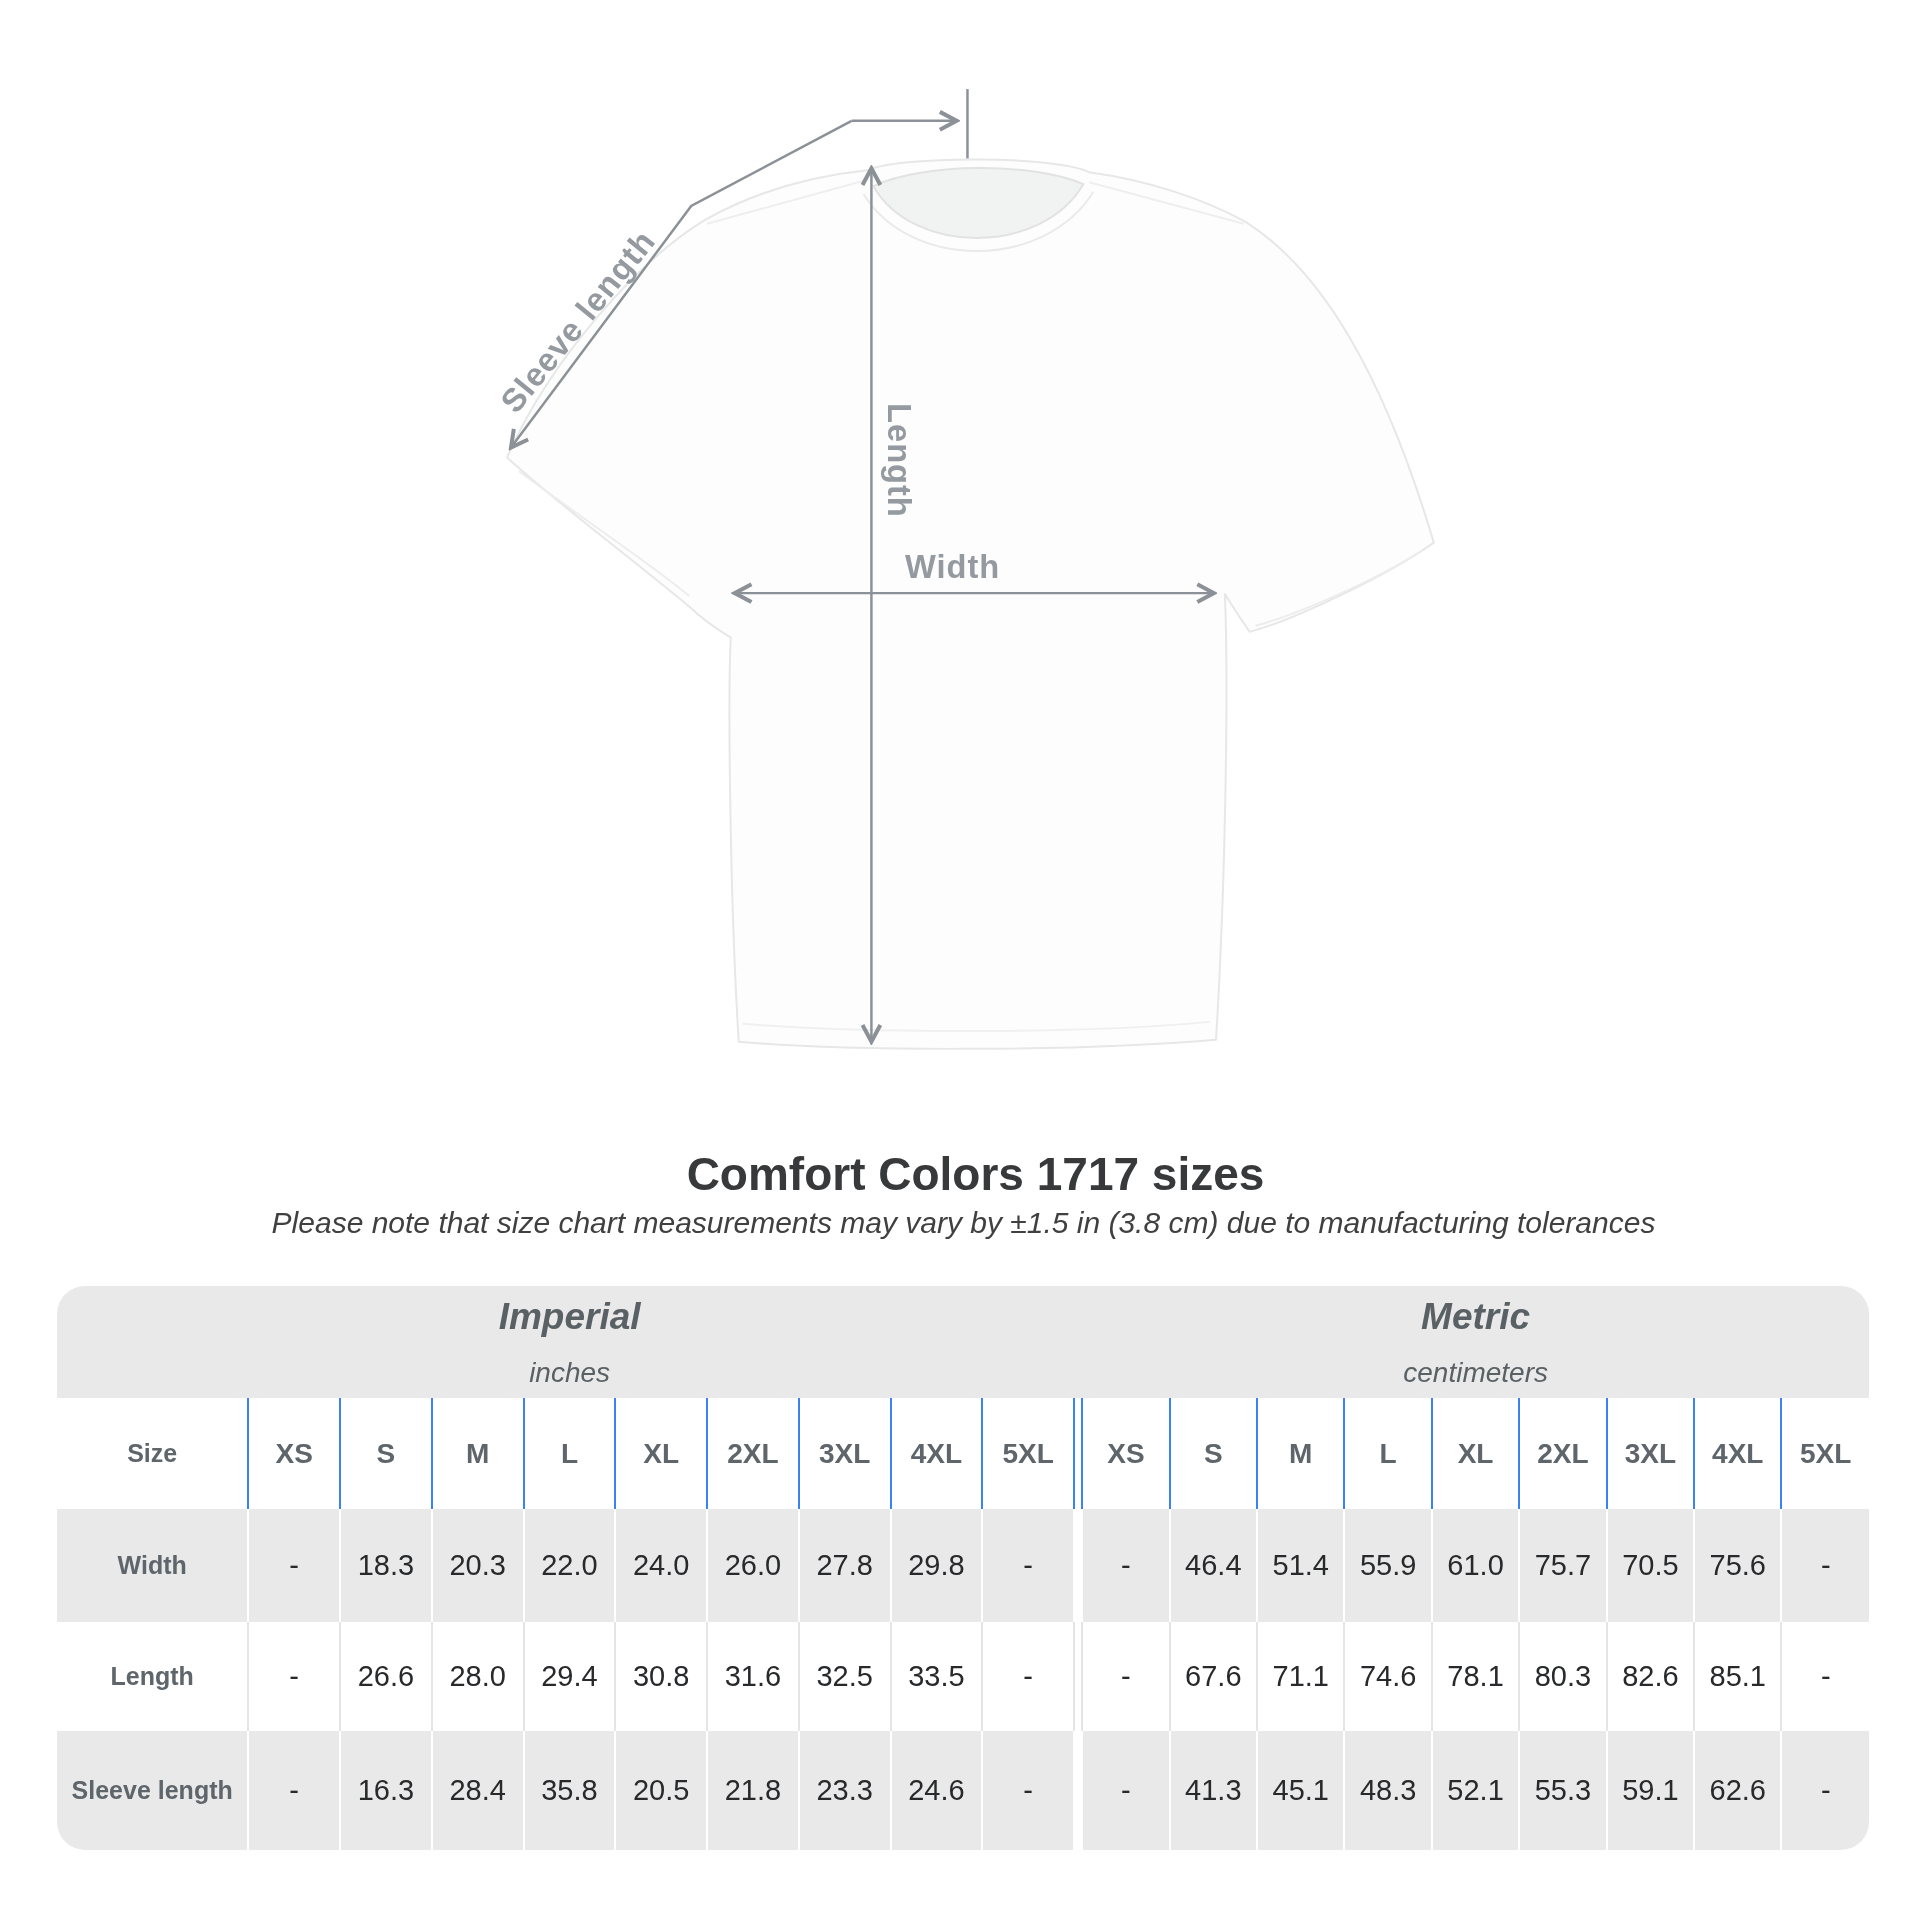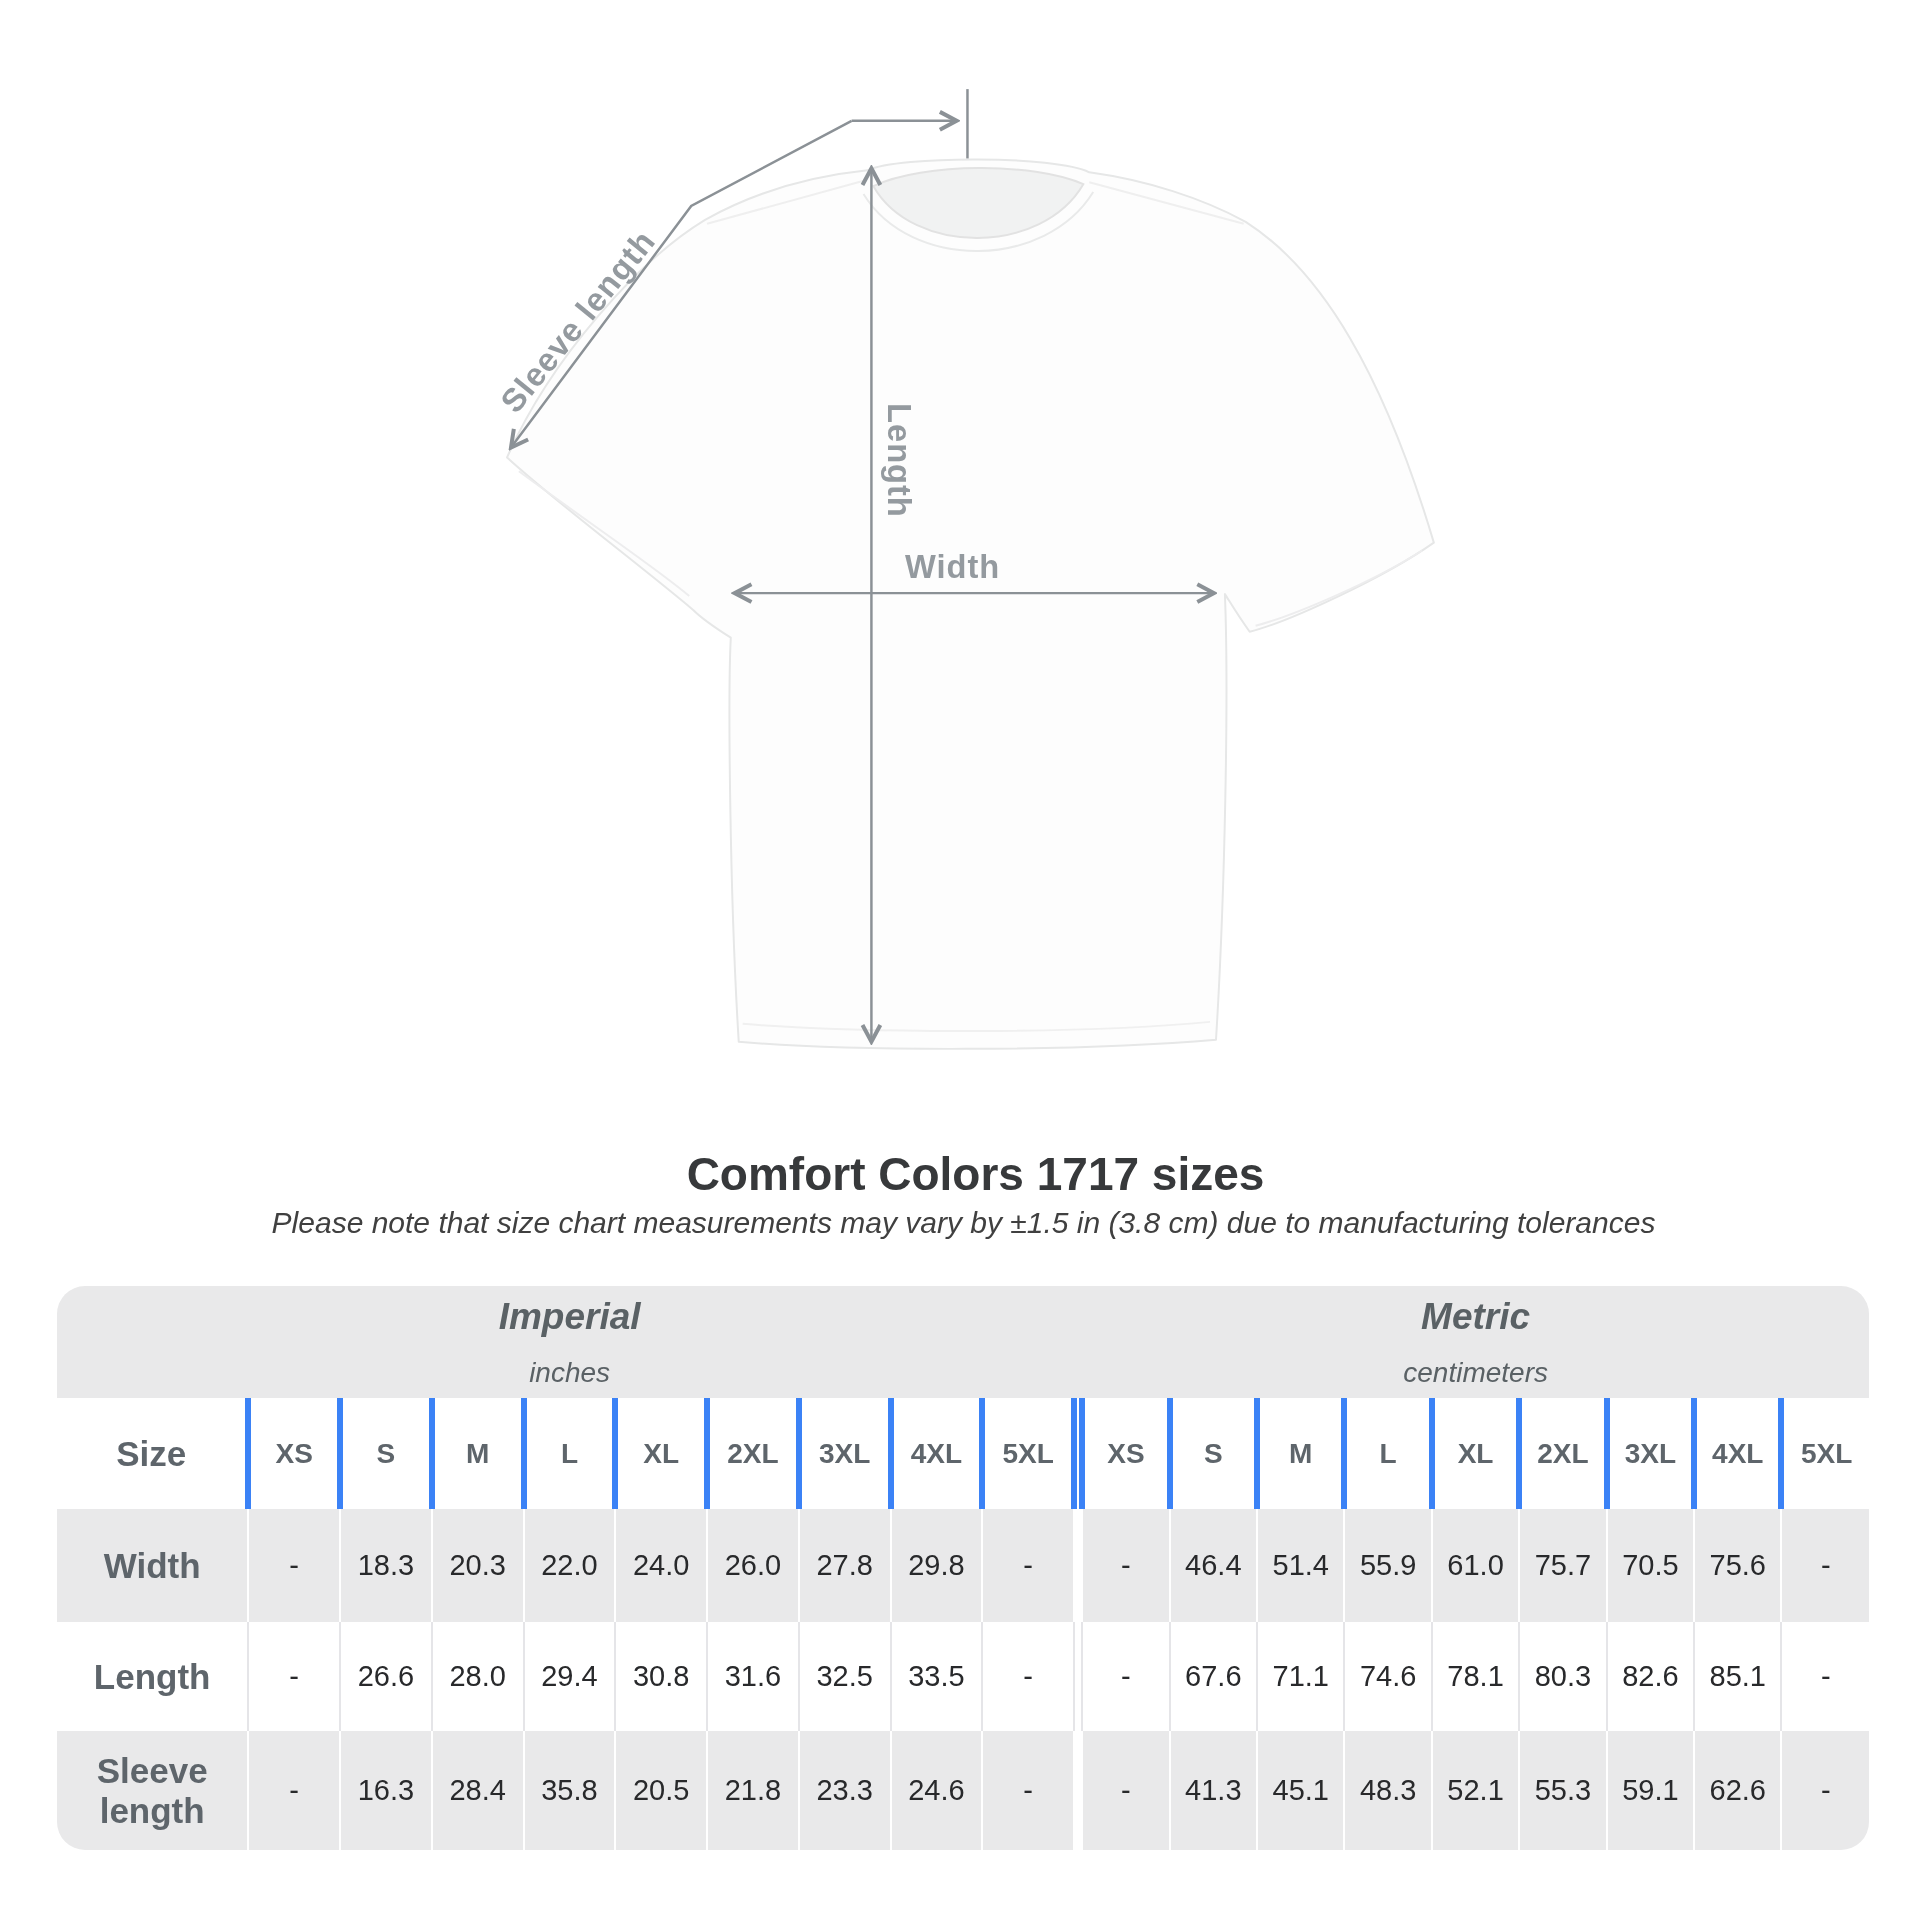--- a/index.html
+++ b/index.html
@@ -23,30 +23,30 @@
   }
   table.size-table{width:100%;border-collapse:collapse;table-layout:fixed;}
   .size-table td{
     text-align:center;vertical-align:middle;padding:0;
     font-size:29px;color:#28292b;border:none;
   }
   tr.band td{background:#e9e9ea;height:112px;}
   .g-name{font-size:37px;font-weight:bold;font-style:italic;color:#5a6165;}
   .g-unit{font-size:28px;font-style:italic;color:#5a6165;margin-top:19px;}
   tr.head td{height:111px;background:#ffffff;font-weight:bold;color:#5e656b;font-size:28px;}
-  tr.head td:not(:first-child){border-left:6px solid #3b82f6;margin-top:36px;}
+  tr.head td:not(:first-child){border-left:2px solid #3b82f6;margin-top:36px;}
   tr.r-gray td{background:#e9e9ea;border-left:2px solid #ffffff;}
   tr.r-gray td:first-child{border-left:none;}
   tr.r-white td{background:#ffffff;}
   tr.r-white td:not(:first-child){border-left:2px solid #e5e5e8;}
   tr.row-width td{height:113px;}
   tr.row-length td{height:109px;}
   tr.row-sleeve td{height:119px;}
   .size-table td.sp{background:#ffffff;}
-  .size-table td.lbl{font-weight:bold;color:#5e656b;font-size:35px;}
+  .size-table td.lbl{font-weight:bold;color:#5e656b;font-size:25px;}
 </style>
 </head>
 <body>
 
 <div class="stage">
 
   <svg class="diagram" width="1927" height="1109" viewBox="0 0 1946 1120">
     <defs>
       <marker id="ah" viewBox="0 0 10 10" refX="8.5" refY="5" markerWidth="9" markerHeight="9" orient="auto-start-reverse">
         <path d="M1 1 L8.5 5 L1 9" fill="none" stroke="#8b9196" stroke-width="1.8"></path>

